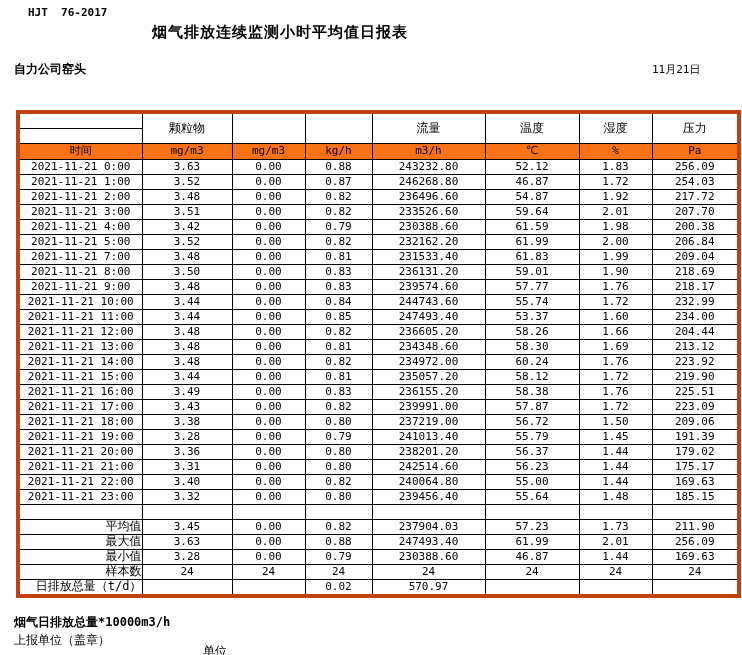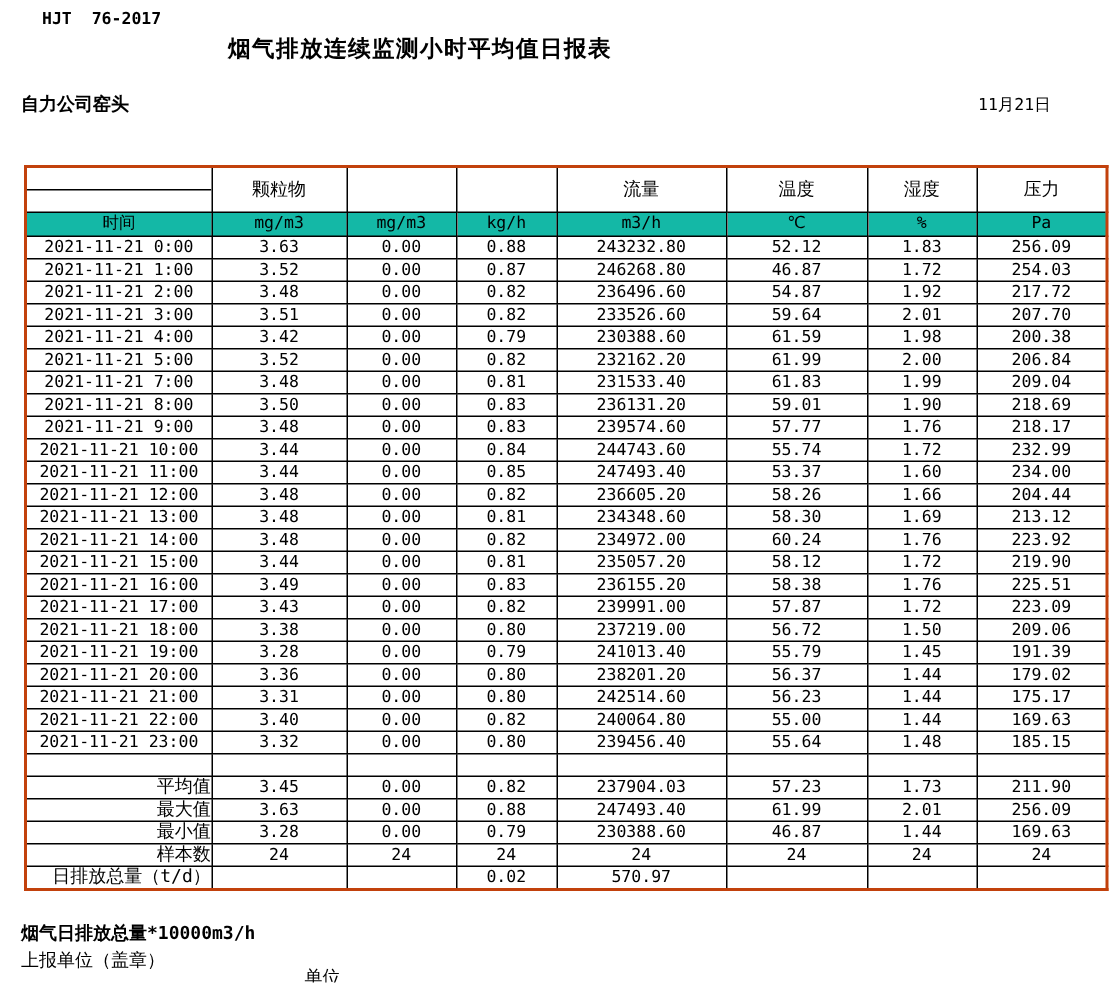--- a/index.html
+++ b/index.html
@@ -7,28 +7,28 @@
     width:742px;height:655px;background:#ffffff;position:relative;
     font-family:"DejaVu Sans Mono","DejaVu Sans",sans-serif;color:#000;
   }
   .abs{position:absolute;}
   #std-no{left:28px;top:6px;font-size:11px;font-weight:bold;white-space:pre;}
   #title{left:0;top:23px;width:560px;text-align:center;font-size:15px;font-weight:bold;letter-spacing:1px;}
   #company{left:14px;top:61px;font-size:12px;font-weight:bold;}
   #report-date{left:620px;top:62px;font-size:11px;margin-left:32px;}
 
   #table-wrap{left:16px;top:110px;}
-  table{border-collapse:collapse;table-layout:fixed;width:721px;border:2px solid #c2410c;}
+  table{border-collapse:collapse;table-layout:fixed;width:721px;border:4px solid #c2410c;}
   td{border:1px solid #000;text-align:center;vertical-align:middle;
      padding:0;font-size:11px;line-height:1.1;white-space:nowrap;overflow:hidden;}
   .ghead td{height:29px;font-size:12px;}
   .corner{padding:0;vertical-align:top;}
   .corner-top{height:14px;border-bottom:1px solid #000;}
   .corner-bottom{height:14px;}
-  .unit-row td{height:15px;background:#14b8a6;font-size:11px;}
+  .unit-row td{height:15px;background:#f97316;font-size:11px;}
   tbody.data td{height:14px;}
   tr.spacer-row td{height:16px;}
   tbody.summary td{height:14px;}
   tbody.summary td.lab{font-size:12px;text-align:right;}
   td.left{text-align:left;padding-left:2px;}
 
   #footer-note{left:14px;top:614px;font-size:12px;font-weight:bold;}
   #footer-line{left:14px;top:632px;font-size:12px;width:500px;}
   #unit-label{position:absolute;left:189px;top:11px;}
 </style>

